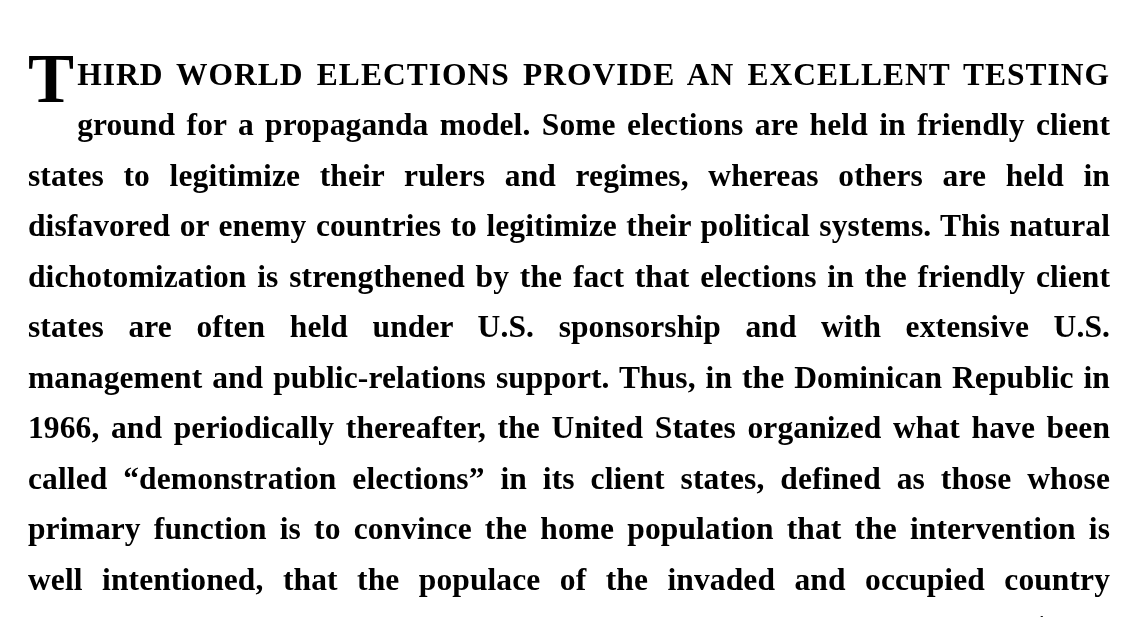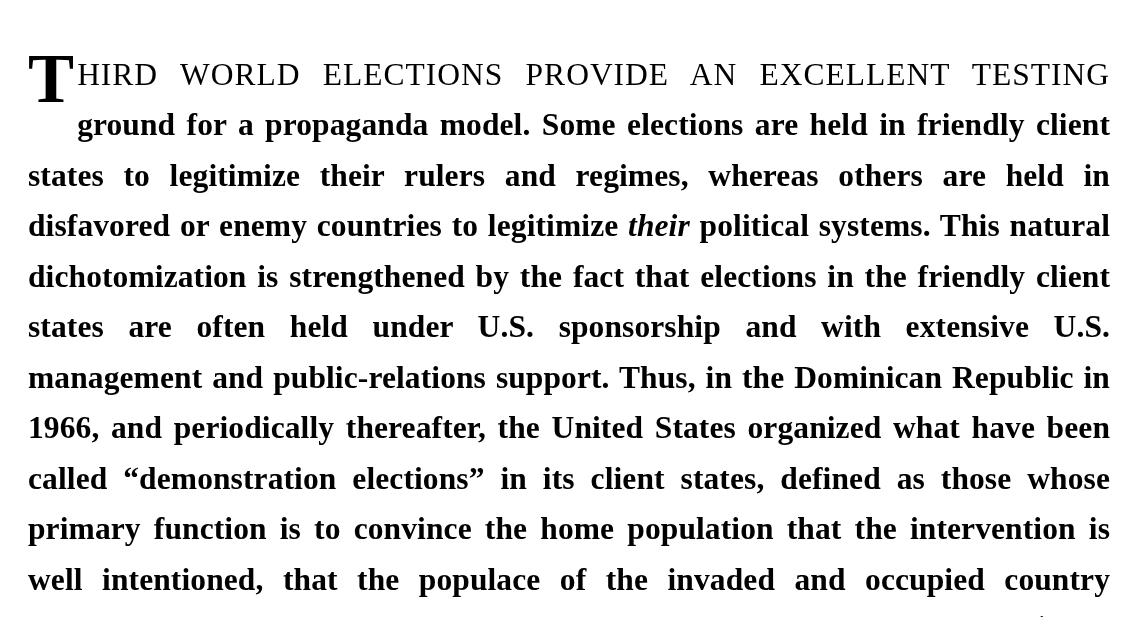--- a/index.html
+++ b/index.html
@@ -44,24 +44,23 @@
     font-weight: 700;
     margin: 3px 3px 0 0;
     padding: 0;
     font-family: "Liberation Serif", "DejaVu Serif", serif;
   }
   .smallcaps {
     font-variant: small-caps;
     font-size: 31.5px;
     letter-spacing: 1.0px;
     word-spacing: 3px;
-    font-weight: 400;
+    font-weight: 700;
   }
   .italic {
-    font-style: italic;
   }
   sup.footnote-ref {
     font-size: 18px;
     vertical-align: super;
     line-height: 0;
     font-weight: 600;
   }
   
 </style>
 </head>

